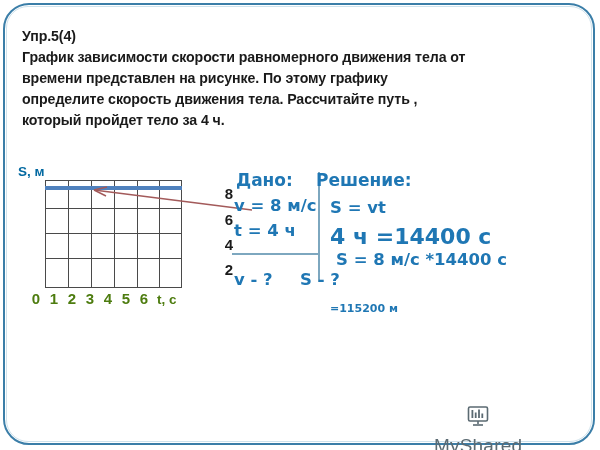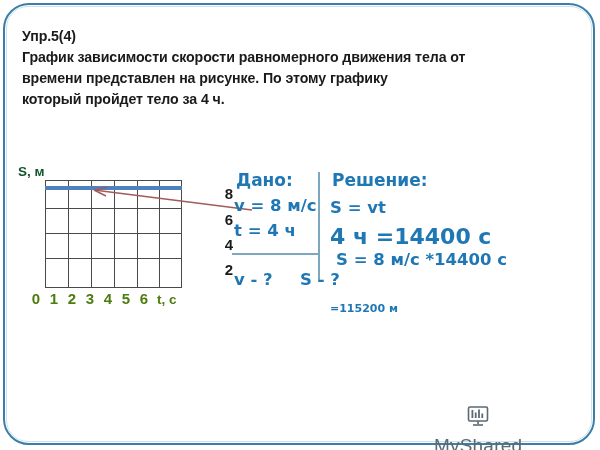--- a/index.html
+++ b/index.html
@@ -60,21 +60,21 @@
     left:27px;top:20px;width:137px;height:4px;
     background:#4f81bd;
   }
   .ylab{
     position:absolute;right:0;
     font-size:15px;font-weight:bold;color:#1a1a1a;
     text-align:right;width:24px;line-height:14px;
   }
   #ytitle{
     position:absolute;left:0px;top:-2px;
-    font-size:13.5px;font-weight:bold;color:#14532d;white-space:nowrap;
+    font-size:13.5px;font-weight:bold;color:#0369a1;white-space:nowrap;
   }
   #xaxis{
     position:absolute;left:9px;top:124px;width:215px;
     font-size:15px;font-weight:bold;color:#4d7c0f;white-space:nowrap;
   }
   #xaxis span{display:inline-block;width:18px;text-align:center;}
   #xaxis .tunit{width:auto;margin-left:4px;font-size:13.5px;}
 
   #arrow{position:absolute;left:80px;top:178px;width:180px;height:40px;}
 
@@ -94,21 +94,21 @@
 
   #dano-rule{
     position:absolute;left:232px;top:253px;width:86px;height:2px;
     background:#7da7bf;
   }
   #dano-vrule{
     position:absolute;left:318px;top:172px;width:2px;height:110px;
     background:#7da7bf;
   }
 
-  #resh-title{left:332px;top:170px;font-size:17px;}
+  #resh-title{left:316px;top:170px;font-size:17px;}
   #resh-l1{left:330px;top:198px;font-size:16.5px;}
   #resh-l2{left:330px;top:216px;font-size:22px;margin-top:8px;}
   #resh-l3{left:336px;top:250px;font-size:16.5px;text-align:right;}
   #resh-l4{left:330px;top:262px;font-size:11px;margin-top:40px;}
   #answer{left:236px;top:298px;font-size:16.5px;}
 
   
   #watermark{
     position:absolute;left:434px;top:404px;
     display:flex;align-items:center;gap:7px;flex-direction:column;
@@ -124,20 +124,21 @@
 
 <div id="slide">
 
   <div id="frame"></div>
   <div id="frame-inner"></div>
 
   <div id="header">
     <span class="ex-no">Упр.5(4)</span>
     <span class="body-line">График зависимости скорости равномерного движения тела от</span>
     <span class="body-line">времени  представлен на рисунке. По этому графику</span>
+    <span class="body-line">определите скорость движения тела. Рассчитайте путь ,</span>
     <span class="body-line">который пройдет тело за 4 ч.</span>
   </div>
 
   <div id="graph">
 
     <div id="ytitle">S, м</div>
 
     <div class="ylab" style="top:21px;">8</div>
     <div class="ylab" style="top:47px;">6</div>
     <div class="ylab" style="top:72px;">4</div>

